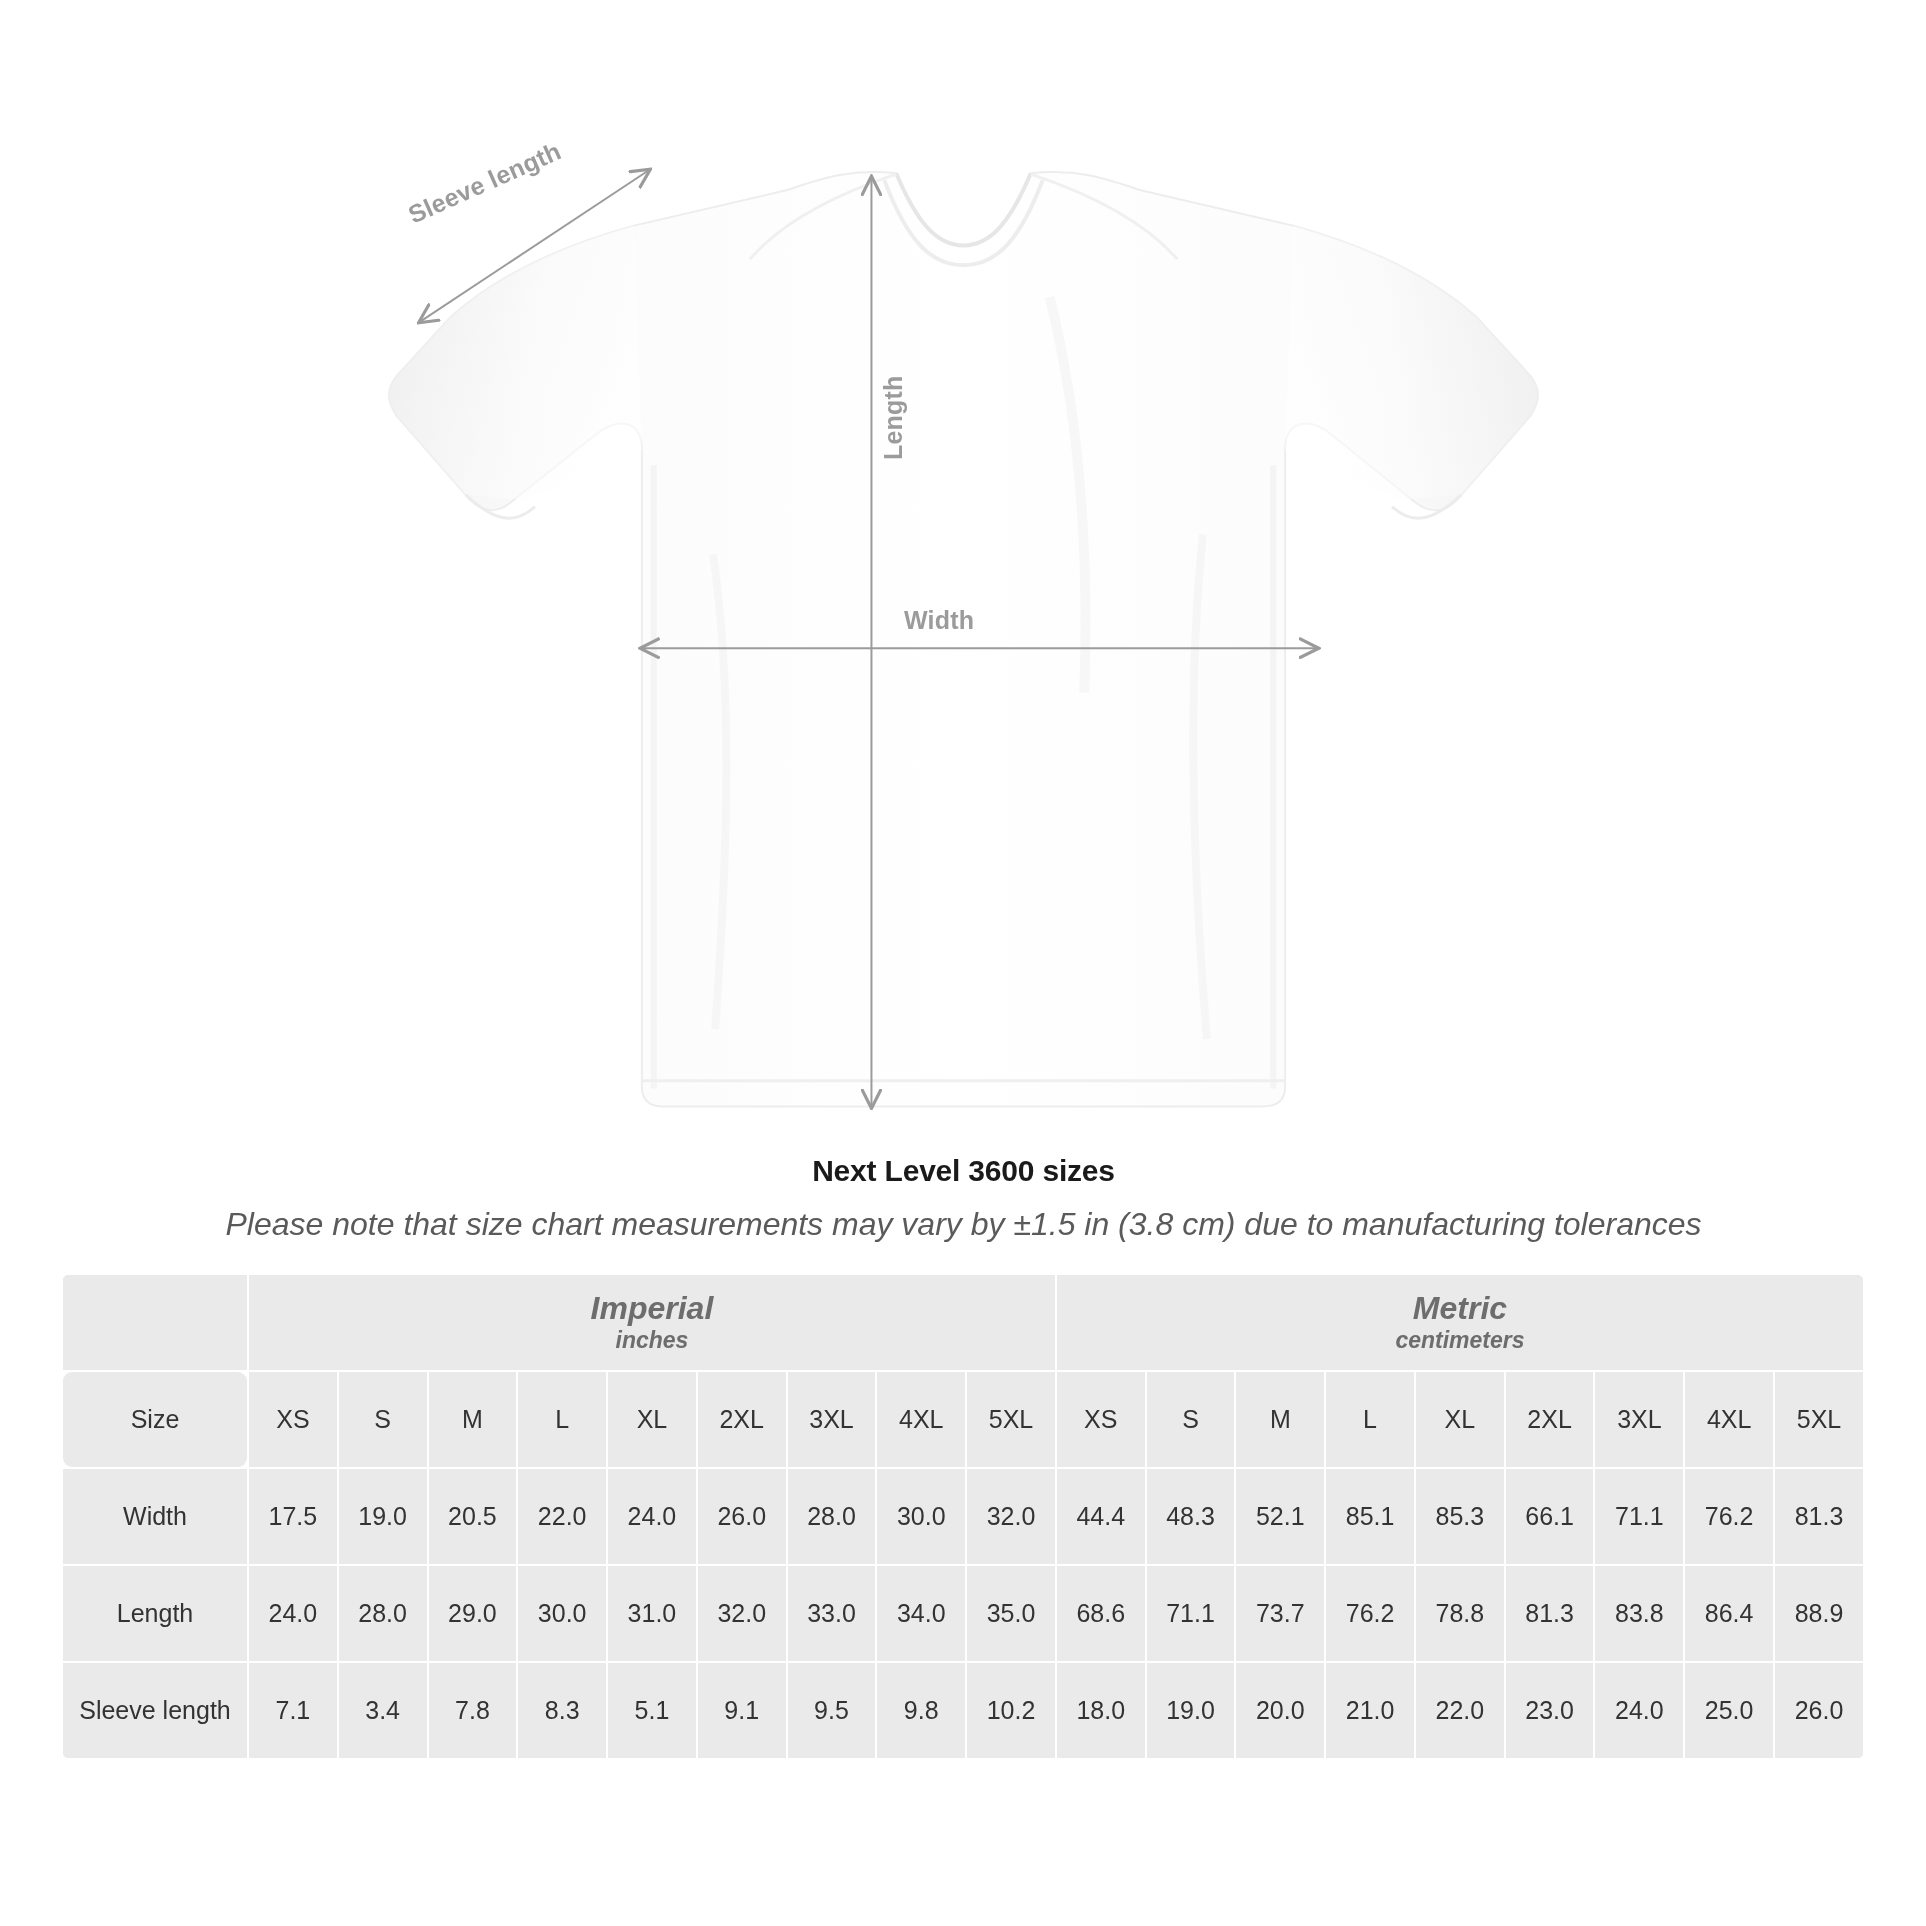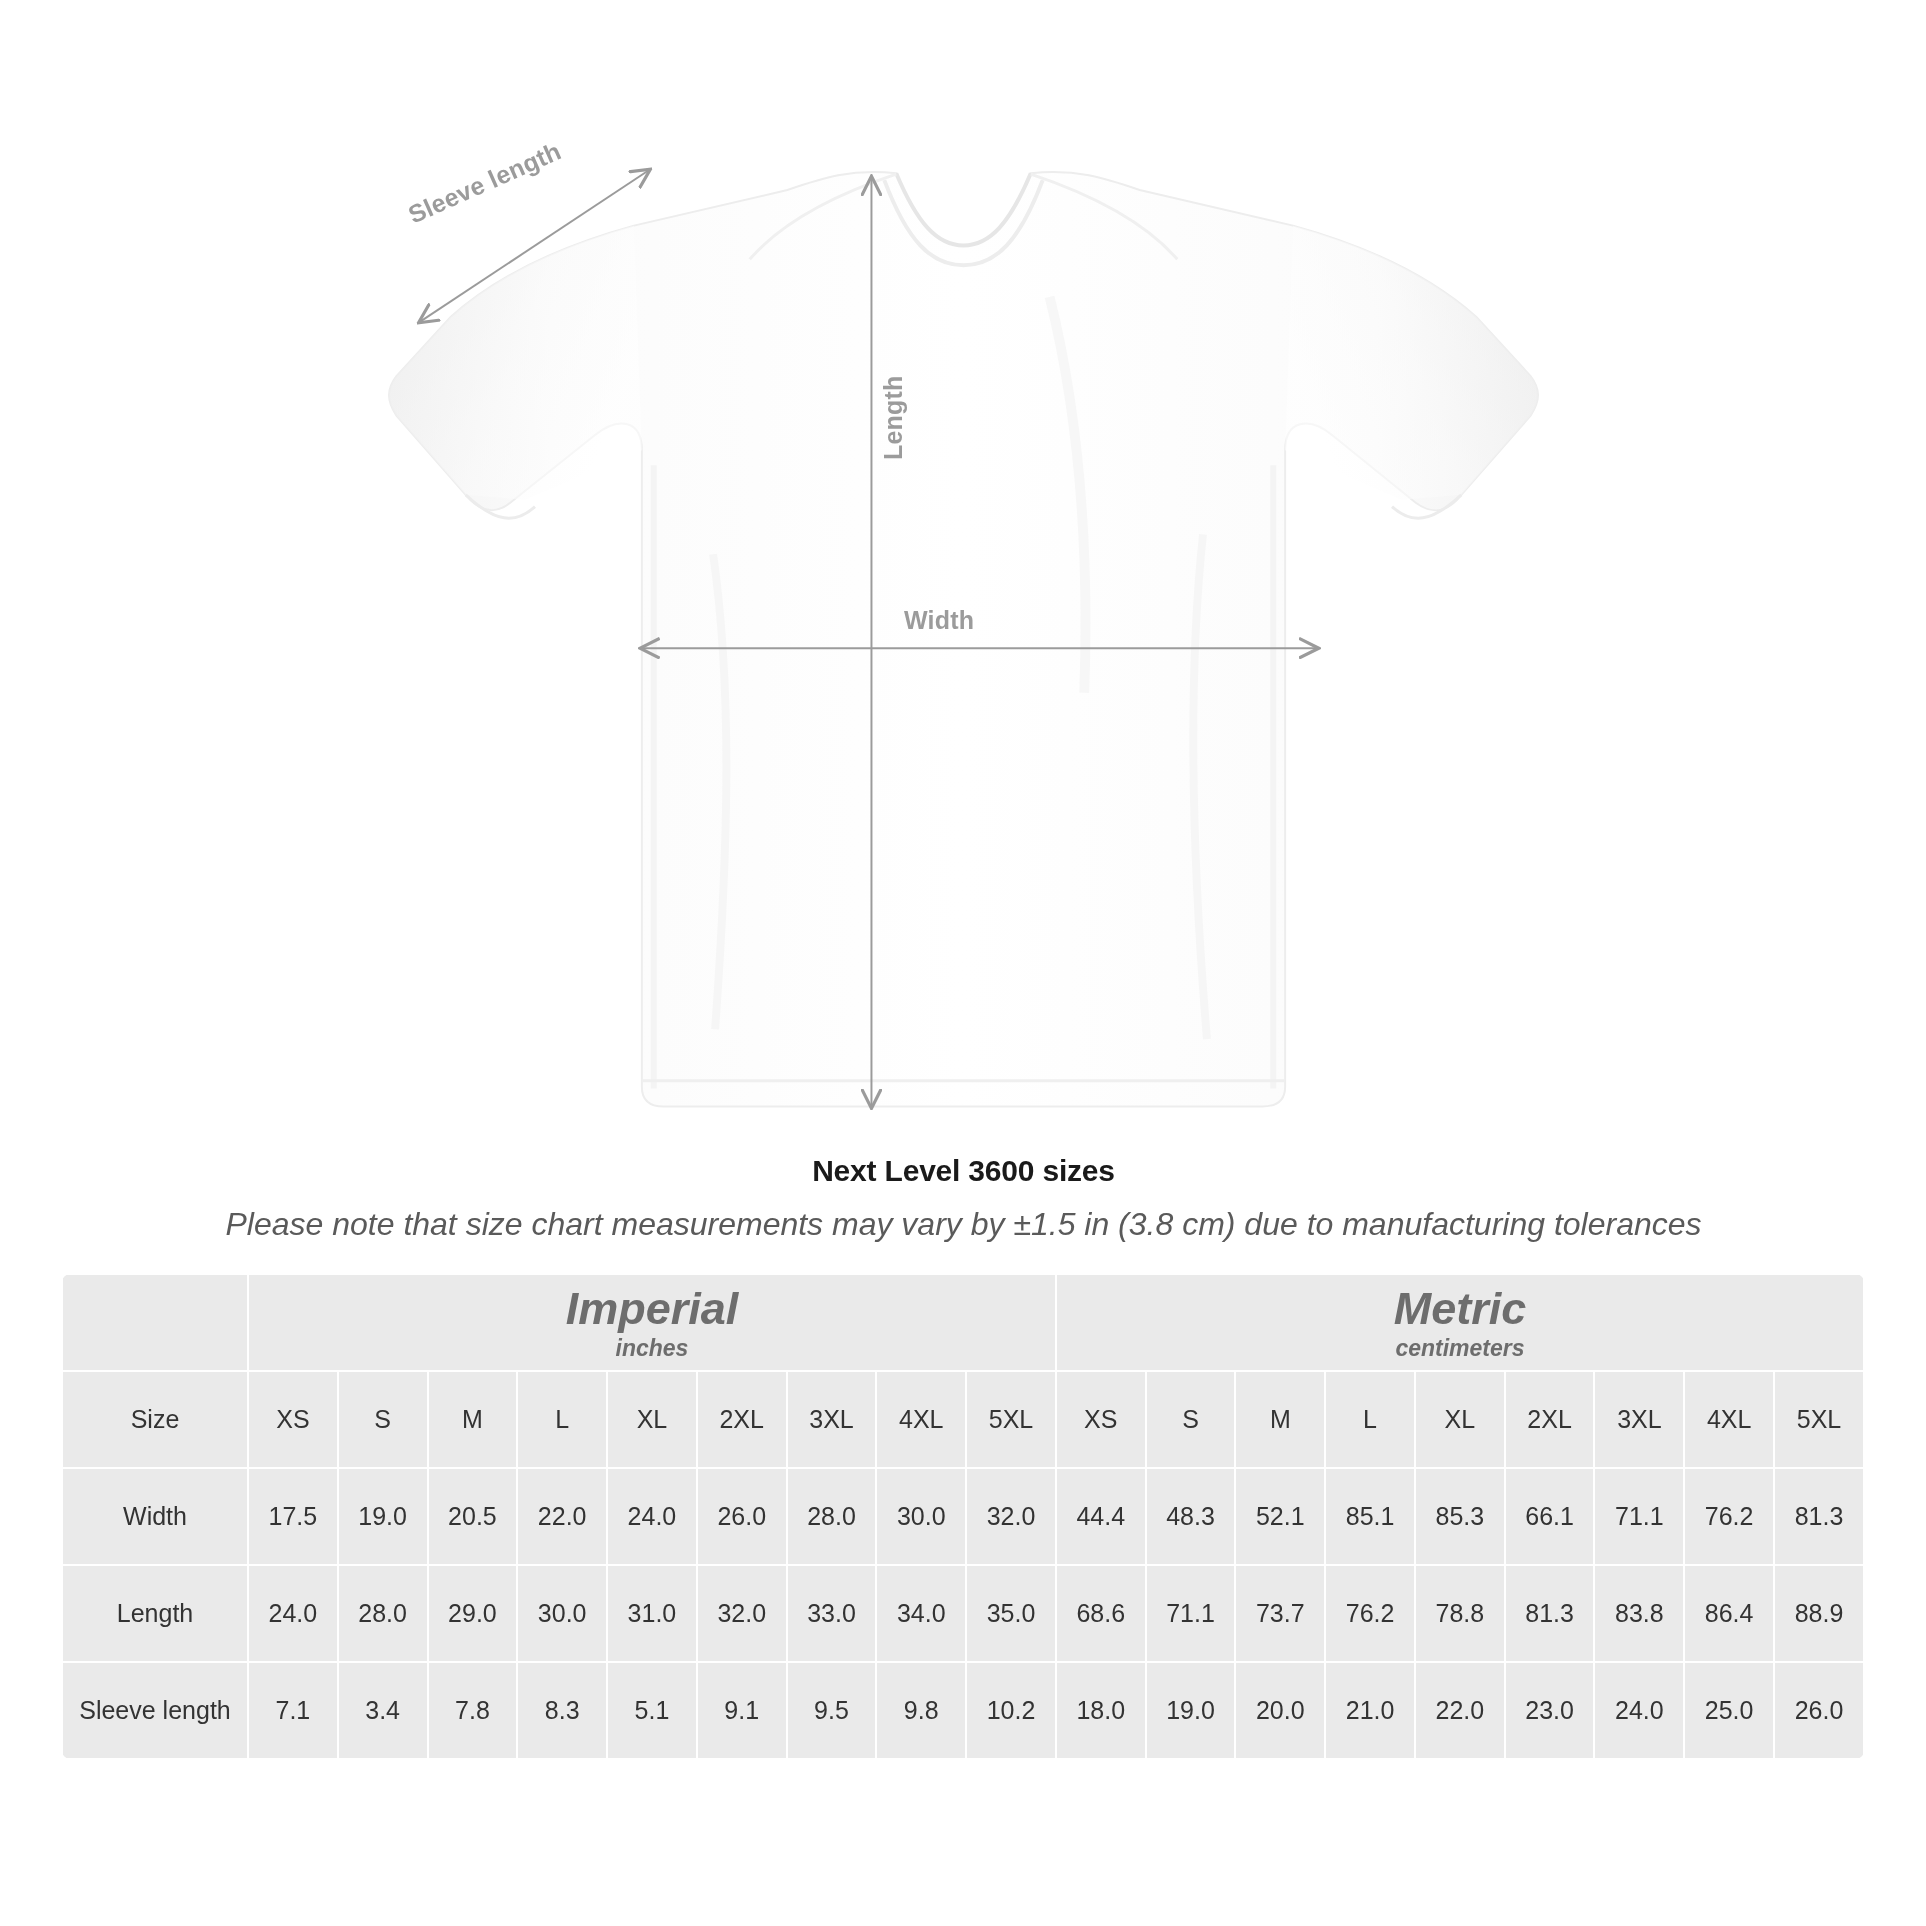--- a/index.html
+++ b/index.html
@@ -85,21 +85,21 @@
     color: #333333;
     padding: 0;
     height: 95px;
     font-weight: normal;
   }
   .unit-head {
     background: #eaeaea;
     height: 129px;
   }
   .unit-head .u-main {
-    font-size: 45px;
+    font-size: 32px;
     font-style: italic;
     font-weight: bold;
     color: #6d6d6d;
     line-height: 1.15;
   }
   .unit-head .u-sub {
     font-size: 23px;
     font-style: italic;
     color: #6d6d6d;
     line-height: 1.2;
@@ -113,20 +113,21 @@
   }
   .colhead {
     font-weight: bold;
     color: #4a4a4a;
     font-size: 25px;
   }
   .size-label-head {
     font-weight: bold;
     color: #4a4a4a;
     font-size: 26px;
+    border-radius: 9px;
   }
   col.first-col { width: 184px; }
 
   
   .table-wrap { border-radius: 12px; overflow: hidden; }
 </style>
 </head>
 <body>
 
 <div id="page">

